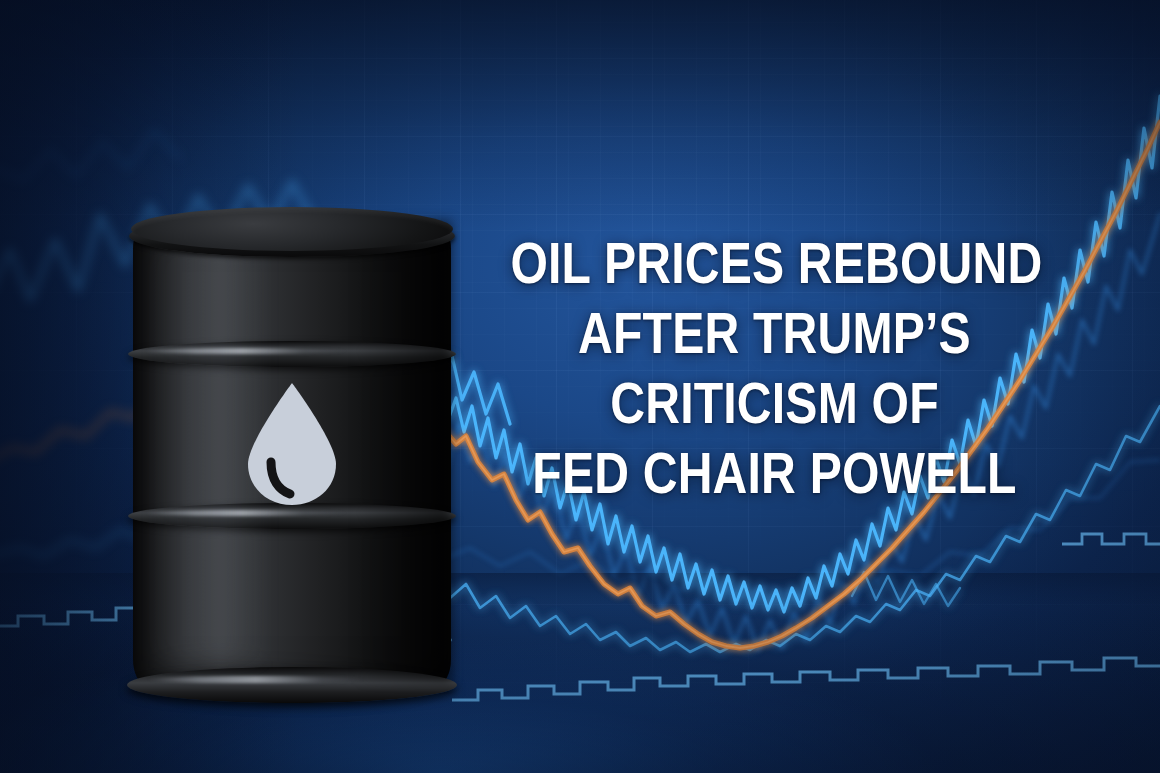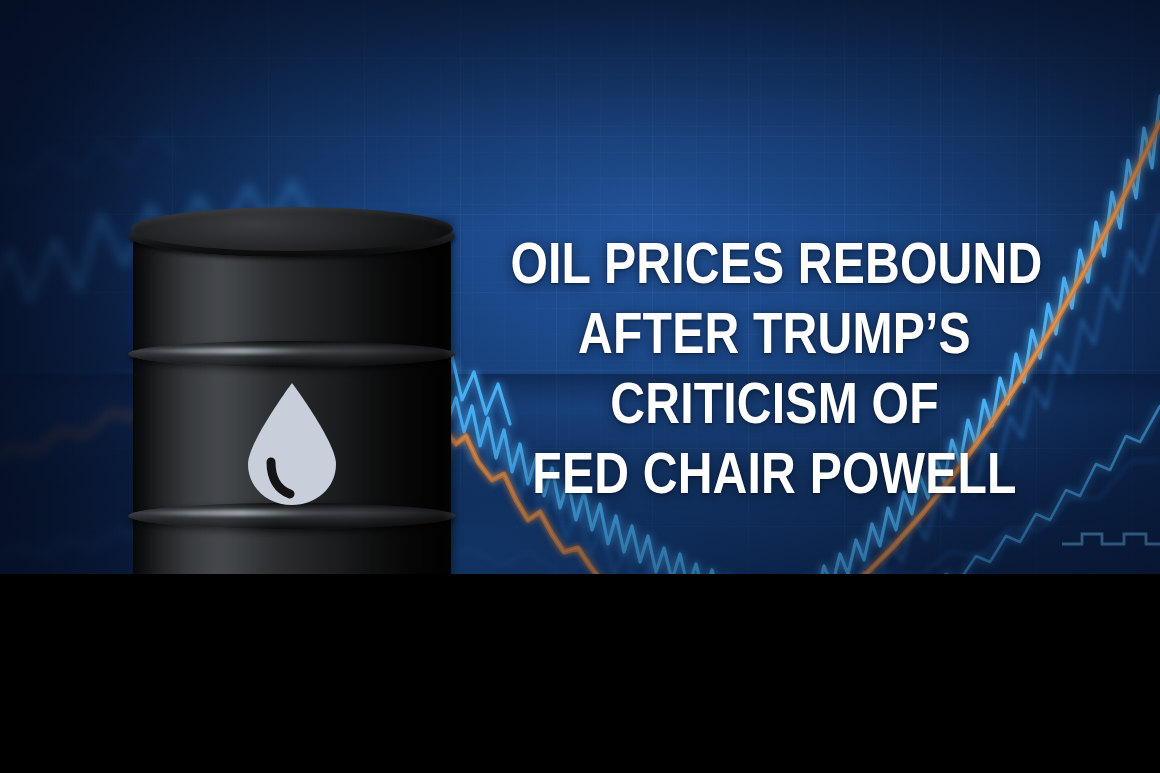--- a/index.html
+++ b/index.html
@@ -1,21 +1,21 @@
 <!DOCTYPE html>
 <html><head>
 <meta charset="utf-8">
 <style>
   * { margin:0; padding:0; box-sizing:border-box; }
   html,body { background:#000; }
   body { font-family:"Liberation Sans", sans-serif; }
 
   #stage{
     position:relative;
-    width:1160px; height:574px;
+    width:1160px; height:773px;
     overflow:hidden;
     background:#a21caf;
   }
 
   
   .bg-base{
     position:absolute; inset:0;
     background:
       radial-gradient(ellipse 820px 620px at 56% 34%, #23559c 0%, #1b4888 26%, #133566 52%, #0d2650 72%, #091b3c 100%),
       linear-gradient(160deg, #0a1c3d 0%, #123360 40%, #0c2348 75%, #081734 100%);

